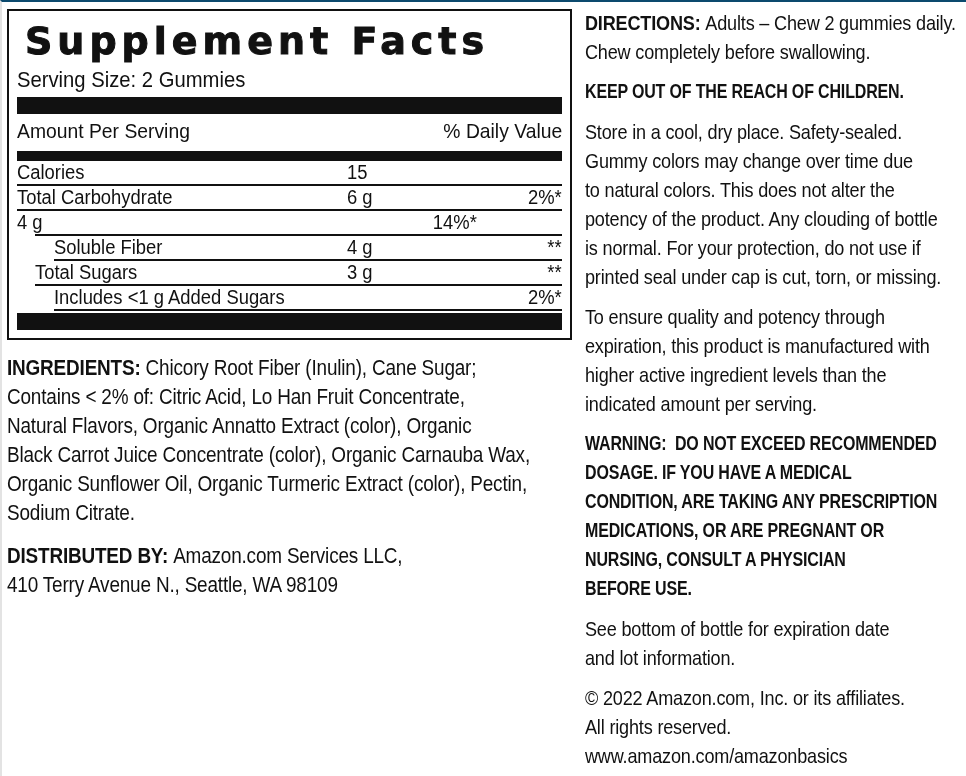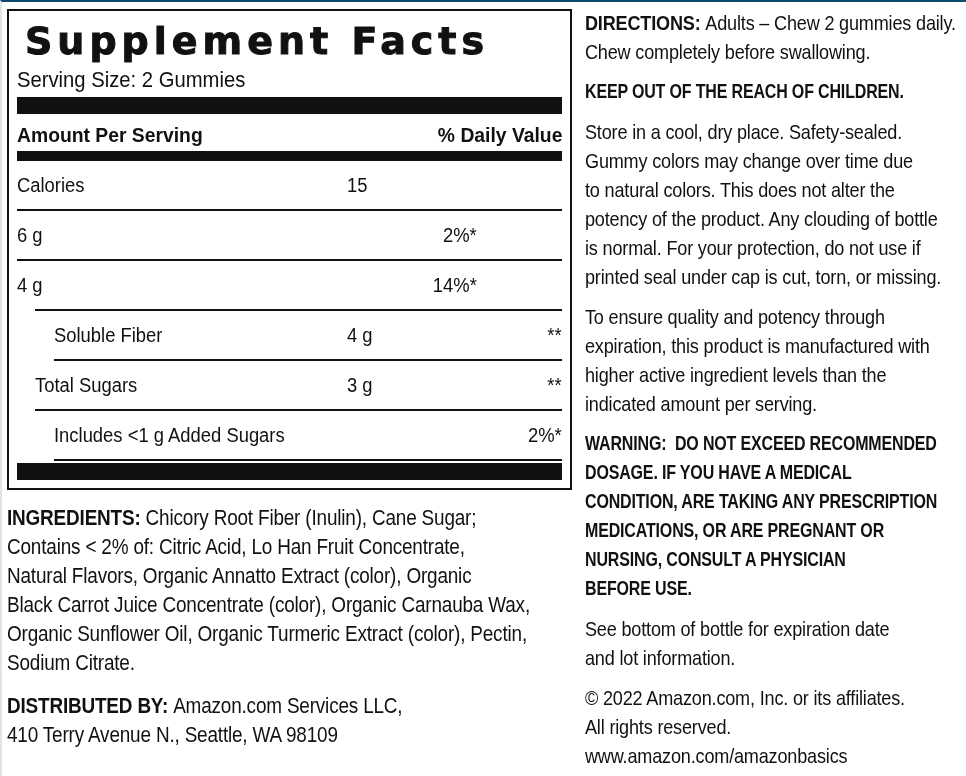--- a/index.html
+++ b/index.html
@@ -35,30 +35,30 @@
 
   .cx-l  { display: inline-block; transform: scaleX(0.92); transform-origin: 0 50%; white-space: pre-line; }
   .cx-lt { display: inline-block; transform: scaleX(0.92); transform-origin: 0 0;   white-space: pre-line; }
   .cx-r  { display: inline-block; transform: scaleX(0.92); transform-origin: 100% 50%; white-space: pre-line; }
 
   .bar-lg { height: 17px; background: #111; }
   .bar-sm { height: 10px; background: #111; }
   .mt5 { margin-top: 5px; } .mt4 { margin-top: 4px; } .mt2 { margin-top: 2px; }
 
   .hdr {
-    display: flex; justify-content: space-between; align-items: flex-end;
+    display: flex; justify-content: space-between; align-items: flex-start;
     height: 28px; margin-top: 5px;
-    font-weight: bold; font-size: 21px;
+    font-weight: normal; font-size: 21px;
   }
 
   .frow {
     display: grid;
     grid-template-columns: 330px 130px 1fr;
     align-items: center;
-    height: 48px;
+    height: 23px;
     font-size: 20px;
   }
   .frow .nm  { justify-self: start; }
   .frow .amt { justify-self: start; }
   .frow .dv  { justify-self: end; }
   .ind1 { padding-left: 18px; }
   .ind2 { padding-left: 37px; text-decoration: underline; }
 
   .sep { height: 2px; background: #111; }
   .s1  { margin-left: 18px; }
@@ -112,20 +112,21 @@
       <div class="bar-sm mt4"></div>
 
       <div class="frow">
         <span class="nm"><span class="cx-l">Calories</span></span>
         <span class="amt"><span class="cx-l">15</span></span>
         <span class="dv"><span class="cx-r"></span></span>
       </div>
       <div class="sep"></div>
 
       <div class="frow">
+        <span class="nm"><span class="cx-l">Total Carbohydrate</span></span>
         <span class="amt"><span class="cx-l">6 g</span></span>
         <span class="dv"><span class="cx-r">2%*</span></span>
       </div>
       <div class="sep"></div>
 
       <div class="frow">
         <span class="amt"><span class="cx-l">4 g</span></span>
         <span class="dv"><span class="cx-r">14%*</span></span>
       </div>
       <div class="sep s1"></div>

